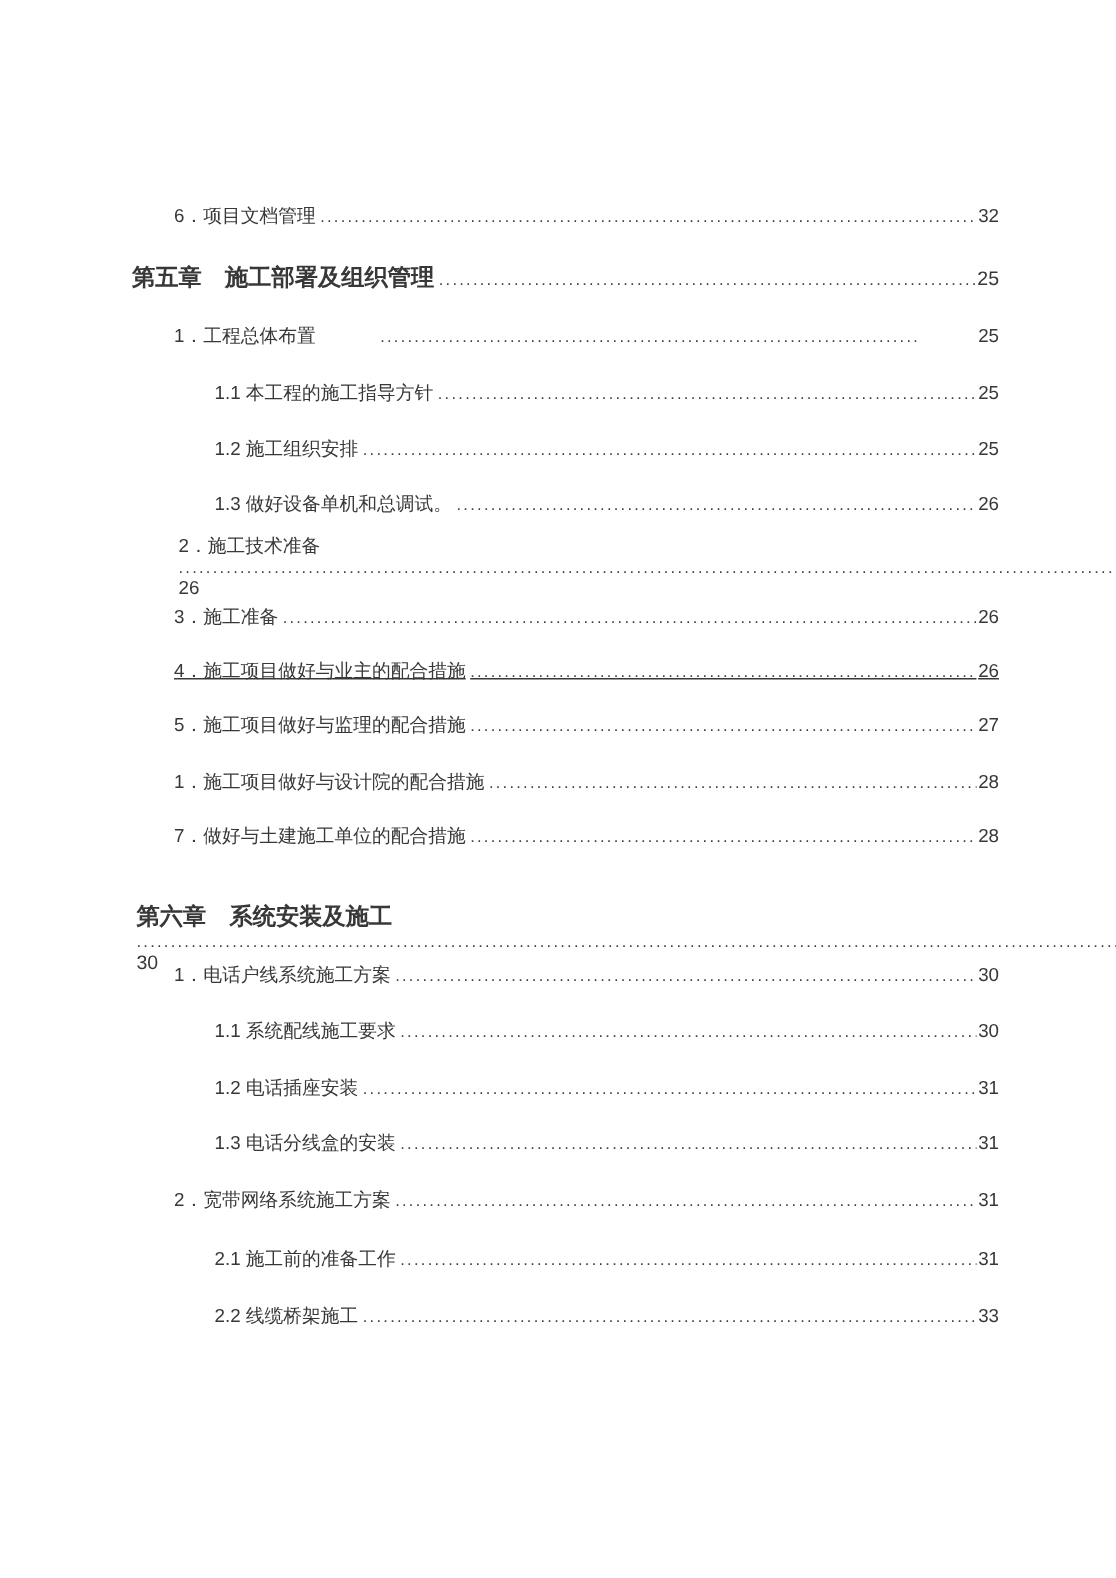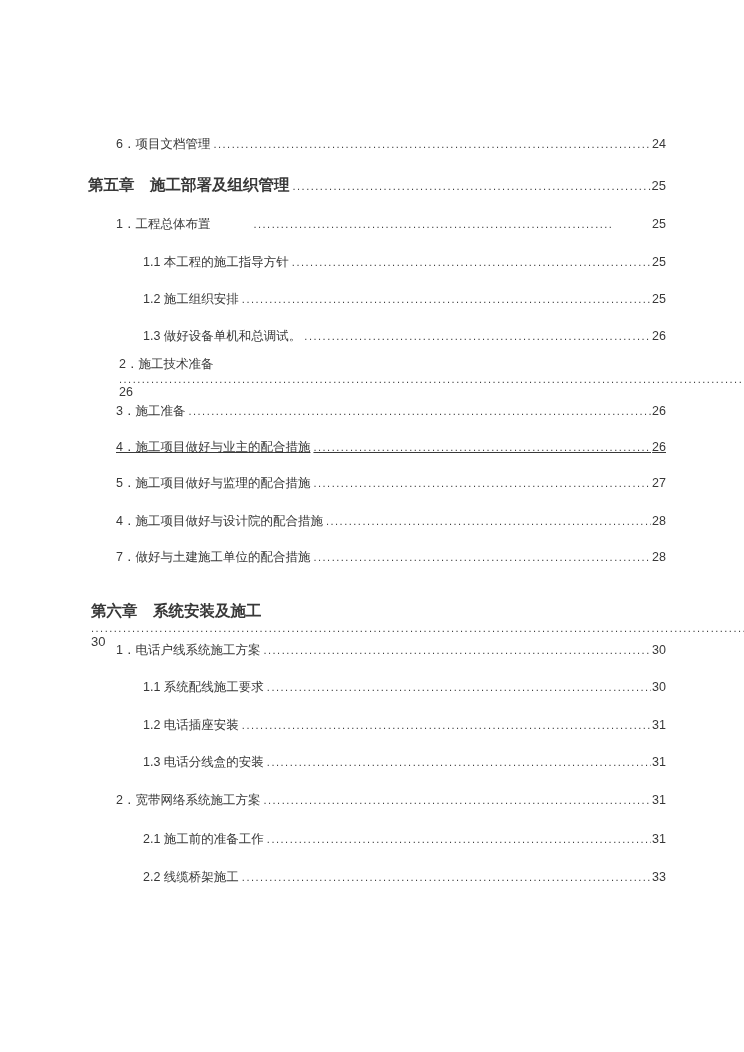--- a/index.html
+++ b/index.html
@@ -63,21 +63,21 @@
   }
 </style>
 </head>
 <body>
 
 <div class="page" style="background: rgb(255, 255, 255); color: rgb(56, 56, 56);">
   <div class="toc" id="toc">
       <div class="toc-row level-1" style="top: 136px;">
     <span class="toc-label">6．项目文档管理</span>
     <span class="toc-leader">............................................................................................................................................................................................................................................................................................................</span>
-    <span class="toc-page">24</span>
+    <span class="toc-page">32</span>
   </div>
       <div class="toc-row level-0" style="top: 175px; text-align: right;">
     <span class="toc-label">第五章　施工部署及组织管理</span>
     <span class="toc-leader">............................................................................................................................................................................................................................................................................................................</span>
     <span class="toc-page">25</span>
   </div>
       <div class="toc-row level-1" style="top: 216px; gap: 40px;">
     <span class="toc-label">1．工程总体布置</span>
     <span class="toc-leader">............................................................................................................................................................................................................................................................................................................</span>
     <span class="toc-page">25</span>
@@ -111,21 +111,21 @@
     <span class="toc-label">4．施工项目做好与业主的配合措施</span>
     <span class="toc-leader">............................................................................................................................................................................................................................................................................................................</span>
     <span class="toc-page">26</span>
   </div>
       <div class="toc-row level-1" style="top: 475px;">
     <span class="toc-label">5．施工项目做好与监理的配合措施</span>
     <span class="toc-leader">............................................................................................................................................................................................................................................................................................................</span>
     <span class="toc-page">27</span>
   </div>
       <div class="toc-row level-1" style="top: 513px;">
-    <span class="toc-label">4．施工项目做好与设计院的配合措施</span>
+    <span class="toc-label">1．施工项目做好与设计院的配合措施</span>
     <span class="toc-leader">............................................................................................................................................................................................................................................................................................................</span>
     <span class="toc-page">28</span>
   </div>
       <div class="toc-row level-1" style="top: 549px;">
     <span class="toc-label">7．做好与土建施工单位的配合措施</span>
     <span class="toc-leader">............................................................................................................................................................................................................................................................................................................</span>
     <span class="toc-page">28</span>
   </div>
       <div class="toc-row level-0" style="top: 601px; flex-direction: column;">
     <span class="toc-label">第六章　系统安装及施工</span>

